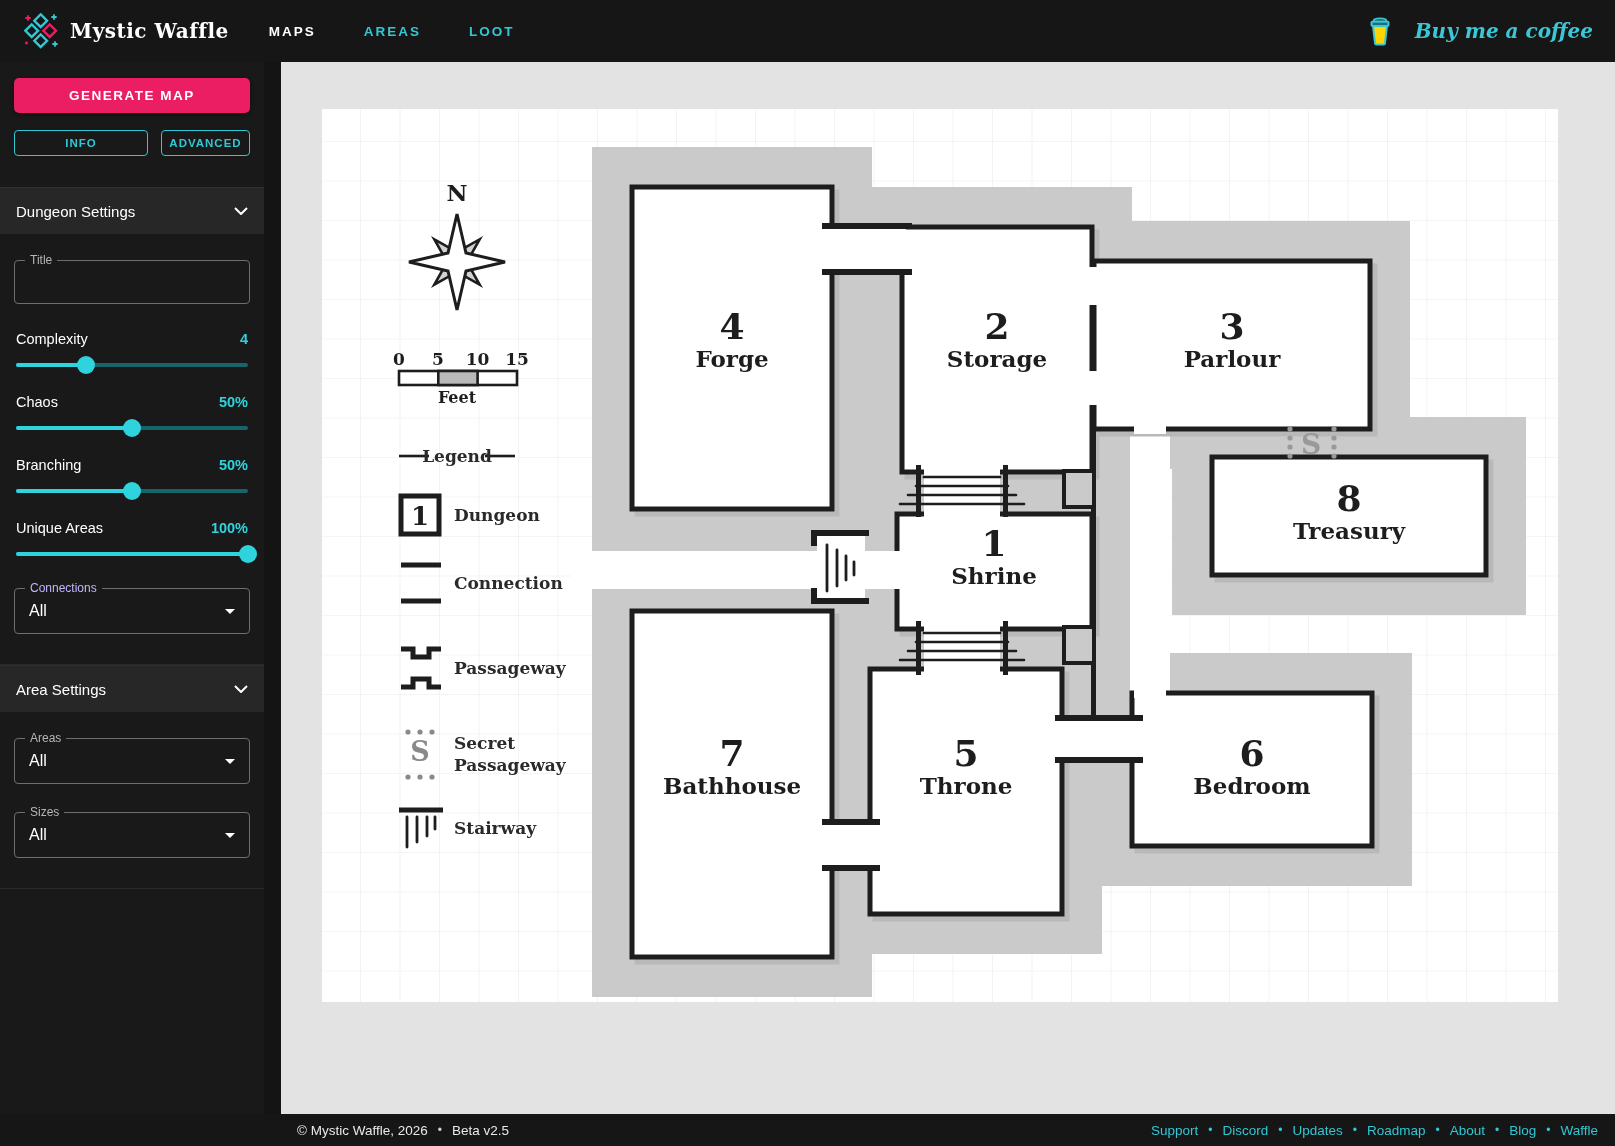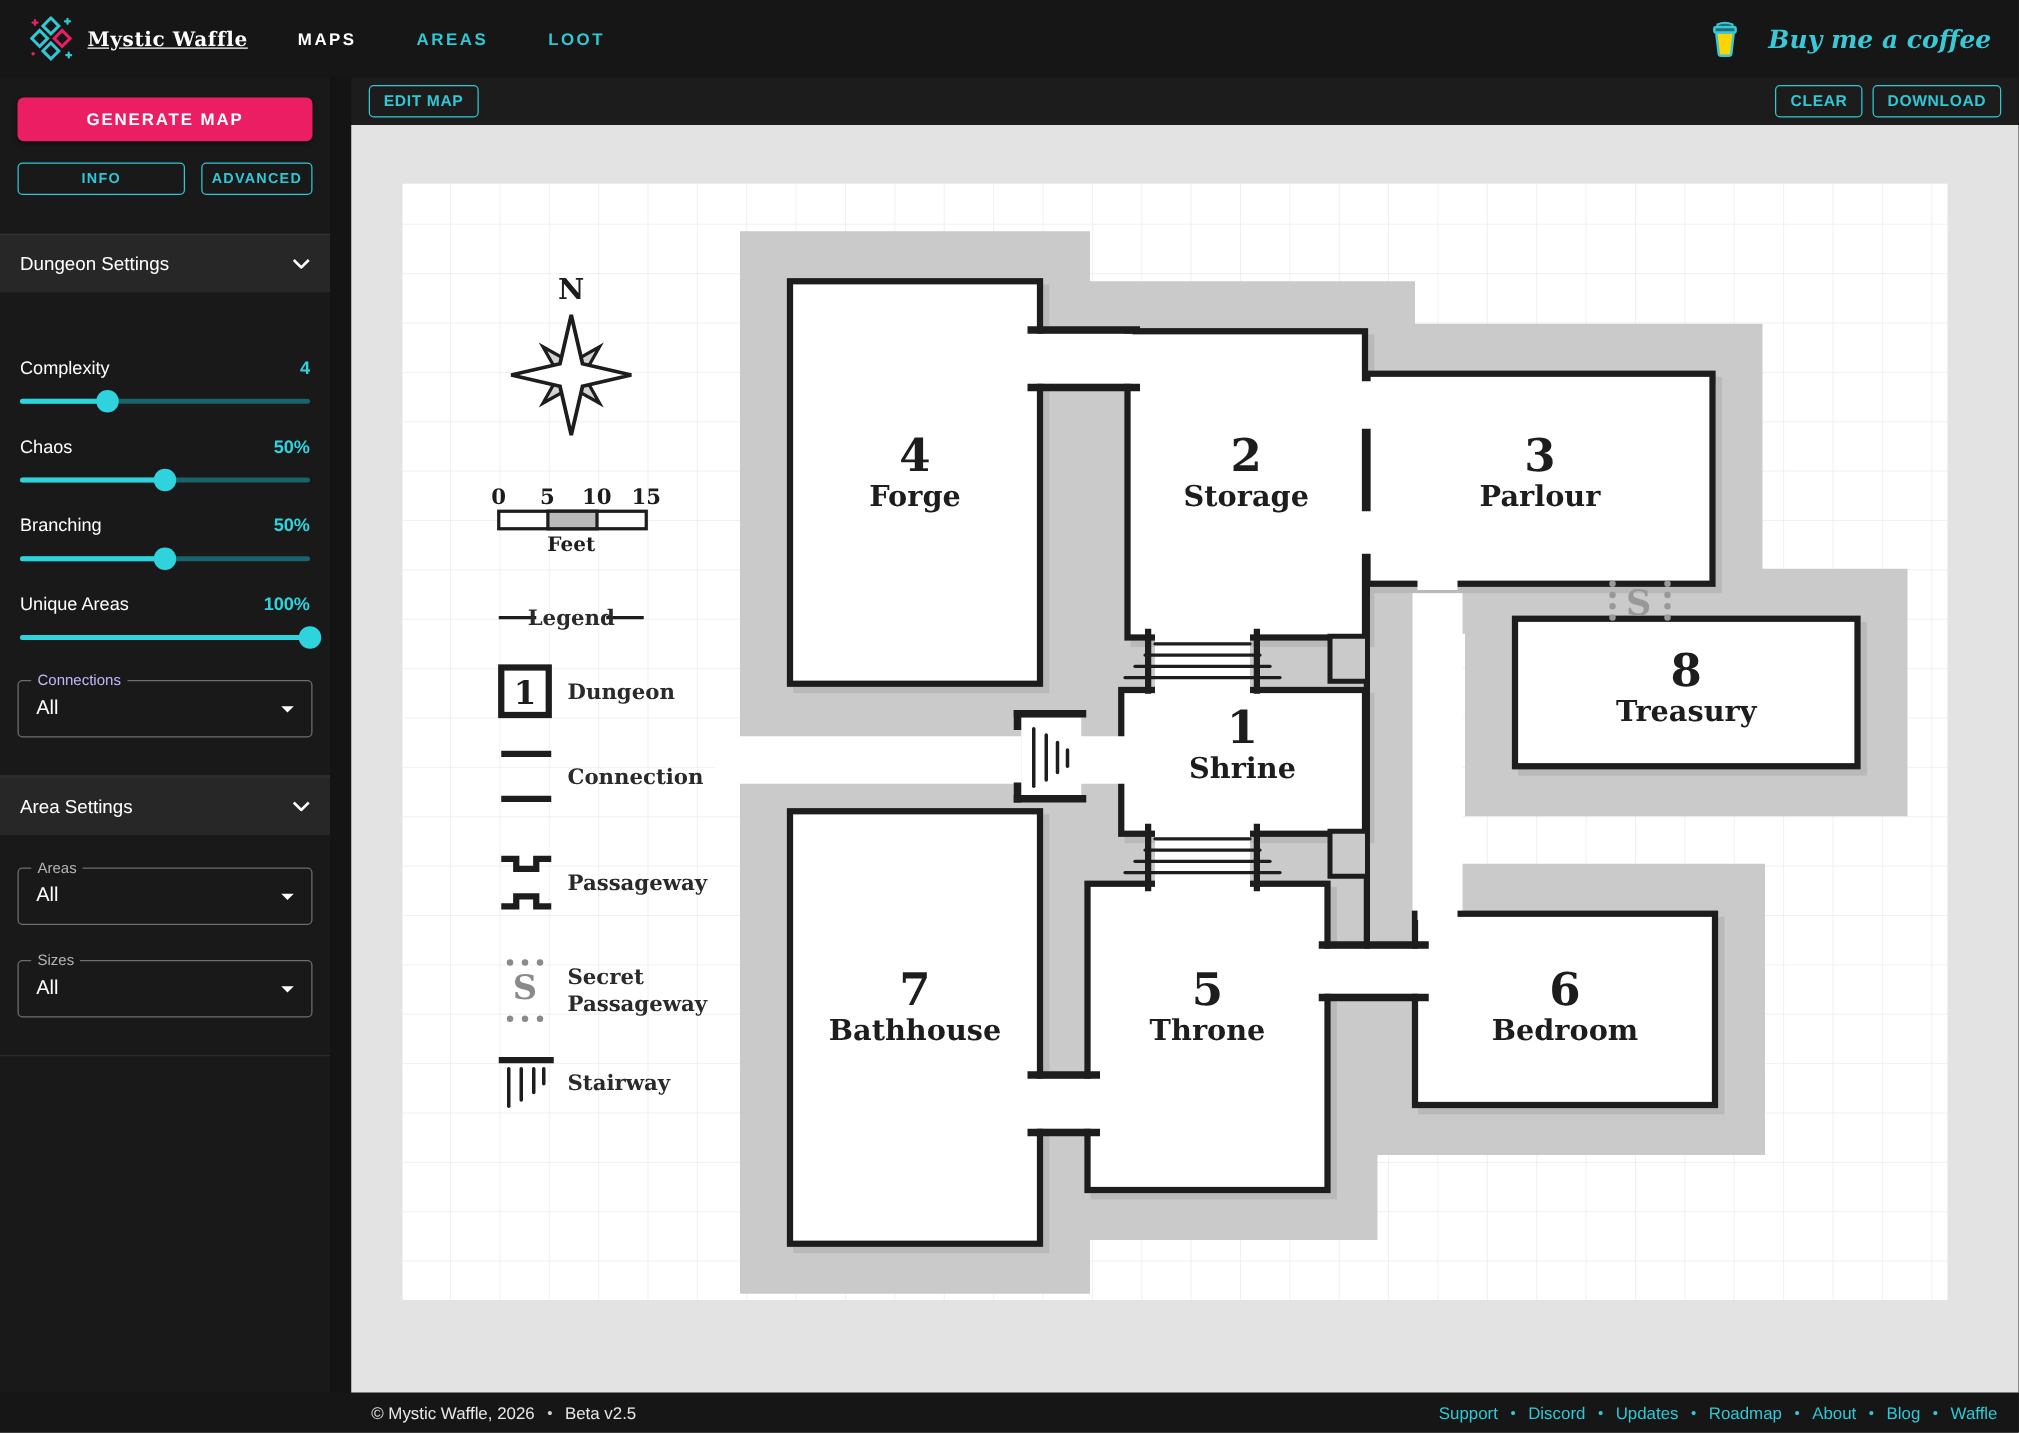--- a/index.html
+++ b/index.html
@@ -5,21 +5,21 @@
   * { margin:0; padding:0; box-sizing:border-box; }
   html,body { width:1615px; height:1146px; overflow:hidden; background:#141414;
               font-family:"Liberation Sans", sans-serif; }
   .app { width:1615px; height:1146px; display:flex; flex-direction:column; }
 
   
   .navbar { height:62px; background:#161616; display:flex; align-items:center;
             padding:0 22px 0 24px; flex:0 0 auto; }
   .brand { display:flex; align-items:center; gap:12px; }
   .brand-title { color:#fff; font-family:"DejaVu Serif", serif; font-weight:bold;
-                 font-size:16px; letter-spacing:.5px;text-decoration:underline; }
+                 font-size:20px; letter-spacing:.5px; }
   .nav-links { display:flex; align-items:center; margin-left:40px; gap:48px; }
   .nav-link { font-size:13.5px; font-weight:bold; letter-spacing:2px; color:#31c7d4;
               text-decoration:none; cursor:pointer; }
   .nav-link.active { color:#ffffff; }
   .nav-right { margin-left:auto; display:flex; align-items:center; gap:23px; }
   .coffee-text { color:#3bc8d6; font-family:"DejaVu Serif", serif; font-style:italic;
                  font-weight:bold; font-size:20px; }
 
   
   .middle { flex:1 1 auto; display:flex; min-height:0; }
@@ -139,20 +139,24 @@
       </div>
 
       <div class="section-header">
         <span>Dungeon Settings</span>
         <svg class="chev" viewBox="0 0 14 8">
           <polyline points="1,1 7,7 13,1" fill="none" stroke="#fff" stroke-width="2"></polyline>
         </svg>
       </div>
 
       <div class="panel">
+        <div class="ofield">
+          <span class="flabel">Title</span>
+          <input placeholder="" style="">
+        </div>
 
         <div id="sliders">
             <div class="slider-block">
               <div class="slider-head">
                 <span class="s-label">Complexity</span>
                 <span class="s-val">4</span>
               </div>
               <div class="s-track">
                 <div class="s-fill" style="width:30%">
                   <div class="s-thumb"></div>
@@ -216,27 +220,20 @@
         </div>
         <div class="select-field mt28">
           <span class="flabel" style="position:absolute;top:-8px;left:10px;background:#191919;padding:0 5px;font-size:12px;color:#b5b5b5;">Sizes</span>
           <span>All</span>
           <span class="caret"></span>
         </div>
       </div>
     </div>
 
     <div class="main">
-      <div class="map-toolbar">
-        <button class="tb-btn">EDIT MAP</button>
-        <div class="tb-right">
-          <button class="tb-btn">CLEAR</button>
-          <button class="tb-btn">DOWNLOAD</button>
-        </div>
-      </div>
 
       <div class="canvas">
         <svg width="1334" height="1014" viewBox="0 0 1334 1014">
           <defs>
             <pattern id="grid" width="39.5" height="39.5" patternUnits="userSpaceOnUse">
               <path d="M39.5 0 L0 0 0 39.5" fill="none" stroke="#ececec" stroke-width="1.2"></path>
             </pattern>
           </defs>
 
           <rect x="41" y="47" width="1236" height="893" fill="#ffffff"></rect>

